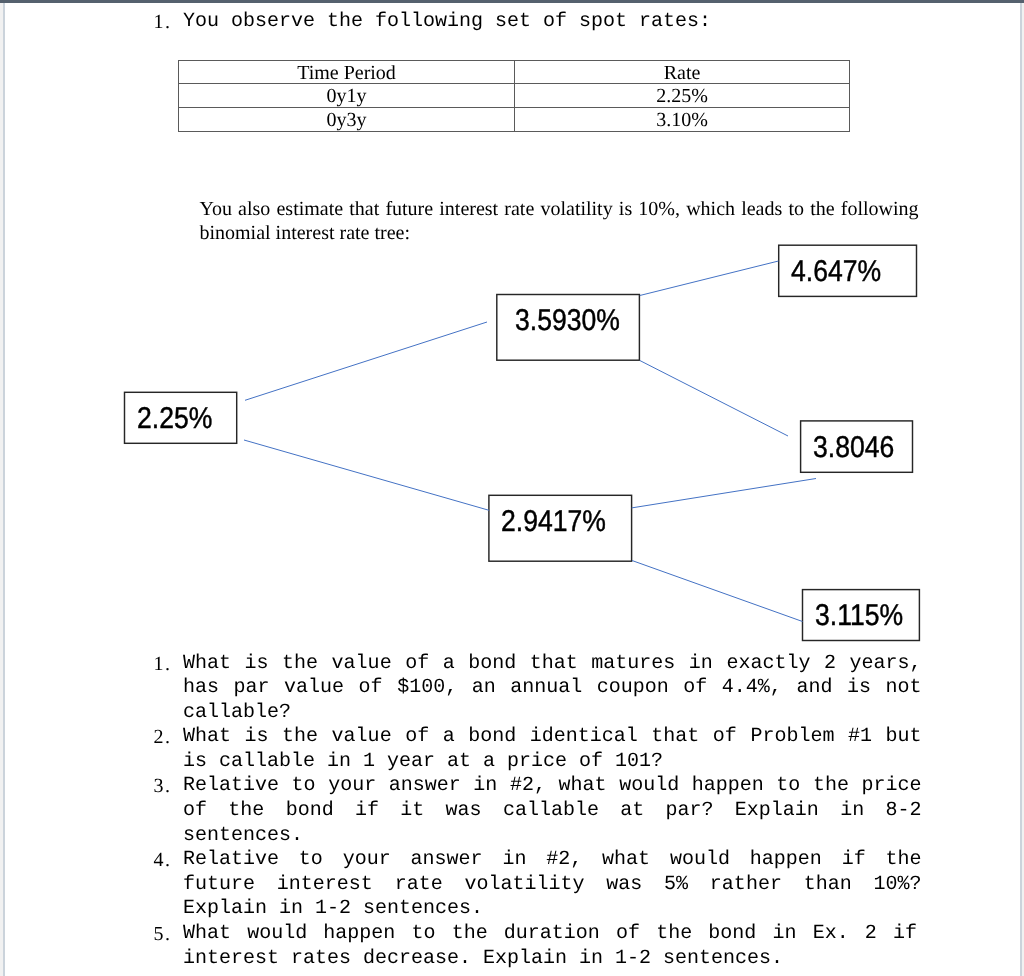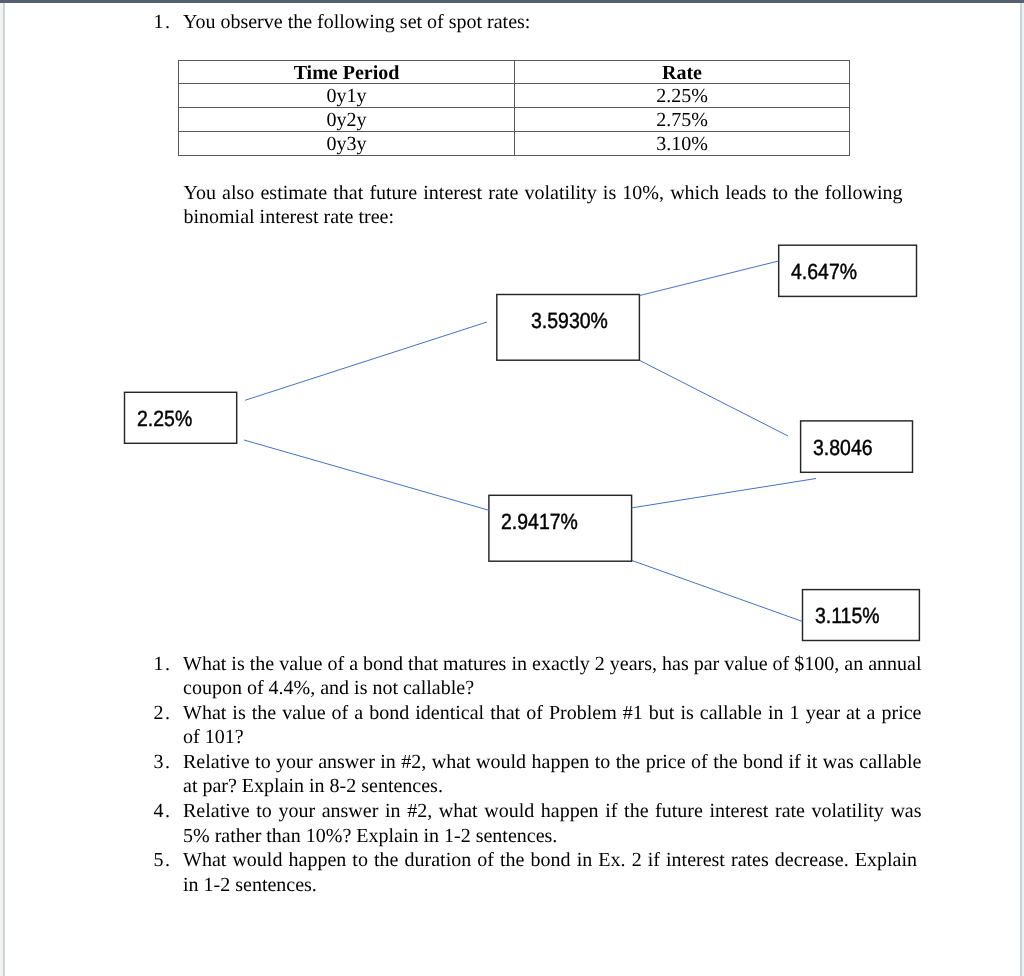--- a/index.html
+++ b/index.html
@@ -9,40 +9,40 @@
   #topbar{position:absolute;left:0;top:0;width:1024px;height:2.6px;background:#55616e;}
   #pagebg{position:absolute;left:5px;top:3px;width:1015px;height:973px;background:#fff;}
   #page{position:absolute;left:0;top:0;width:1024px;height:976px;}
   #pgl{position:absolute;left:3px;top:3px;width:2px;height:973px;background:#cbd3db;}
   #pgr{position:absolute;left:1020px;top:3px;width:2px;height:973px;background:#cbd3db;}
 
   
   .numlist{position:absolute;}
   .numitem{position:relative;}
   .numitem .marker{position:absolute;left:0;top:0;width:28px;text-align:left;letter-spacing:1.6px;}
-  .numitem .body{margin-left:29.5px;text-align:justify;display:block;}
+  .numitem .body{margin-left:29.5px;text-align:justify;display:block;font-family:Liberation Mono, monospace;}
 
   #intro{left:153.5px;top:9.5px;width:748px;font-size:20px;line-height:24.6px;}
 
   
   #ratetable{position:absolute;left:178px;top:59.6px;width:672px;border-collapse:collapse;}
   #ratetable td{border:1px solid #5a5a5a;text-align:center;padding:3px 0 0 0;height:19.8px;
                 font-size:20px;line-height:19.8px;vertical-align:middle;}
   #ratetable td.c1{width:335px;}
-  #ratetable td.hd{font-weight:bold;}
+  #ratetable td.hd{font-weight:normal;}
   #ratetable td.rate{font-size:20px;}
 
   
   #para{position:absolute;left:183.5px;top:180.5px;width:719px;font-size:20px;
-        line-height:24.6px;text-align:justify;margin:0;}
+        line-height:24.6px;text-align:justify;margin:16px;}
 
   
   #tree{position:absolute;left:0;top:0;width:1024px;height:976px;pointer-events:none;}
   .tbox{position:absolute;background:transparent;
-        font-family:"Liberation Sans",sans-serif;color:#000;font-size:22px;
+        font-family:"Liberation Sans",sans-serif;color:#000;font-size:30px;
         display:flex;align-items:flex-start;justify-content:flex-start;box-sizing:border-box;padding-left:13.1px;padding-top:13.4px;line-height:28px;}
   .tbox span{display:inline-block;transform:scaleX(0.885);transform-origin:left center;
              -webkit-text-stroke:0.45px #000;}
 
   
   #qlist{left:153.5px;top:651.5px;width:768px;font-size:20px;line-height:24.6px;}
   #qlist li:nth-child(5) .body{width:734px;}
 </style>
 </head>
 <body>
@@ -62,24 +62,20 @@
 
   <table id="ratetable">
     <tbody>
       <tr>
         <td class="c1 hd">Time Period</td>
         <td class="hd">Rate</td>
       </tr>
       <tr>
         <td class="c1">0y1y</td>
         <td class="rate">2.25%</td>
-      </tr>
-      <tr>
-        <td class="c1">0y2y</td>
-        <td class="rate">2.75%</td>
       </tr>
       <tr>
         <td class="c1">0y3y</td>
         <td class="rate">3.10%</td>
       </tr>
     </tbody>
   </table>
 
   <p id="para">You also estimate that future interest rate volatility is 10%, which leads to the following binomial interest rate tree:</p>
 

